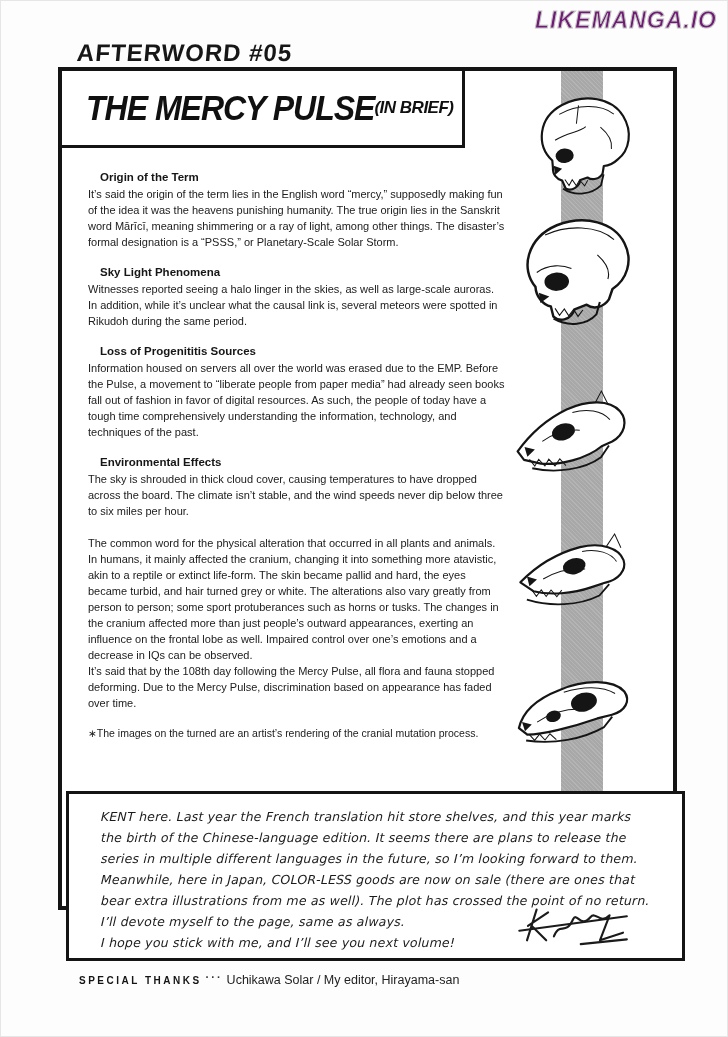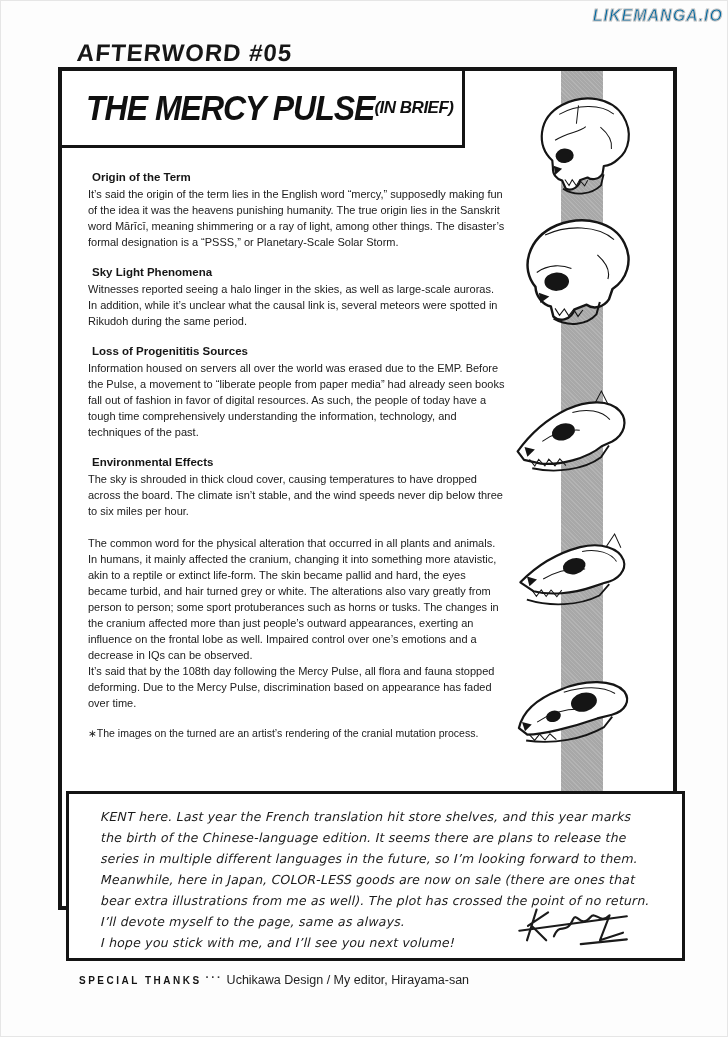--- a/index.html
+++ b/index.html
@@ -1,22 +1,22 @@
 <!DOCTYPE html>
 <html><head>
 <meta charset="utf-8">
 <style>
   html,body{margin:0;padding:0;background:#fff;}
   .page{position:relative;width:728px;height:1037px;background:#fdfdfd;
         font-family:"Liberation Sans",sans-serif;color:#1d1d1d;overflow:hidden;
         border:1px solid #e6e6e6;box-sizing:border-box;}
 
   
-  .watermark{position:absolute;top:6px;right:4px;font-size:16px;font-weight:bold;
-             font-style:italic;letter-spacing:1px;color:#0369a1;
+  .watermark{position:absolute;top:6px;right:10px;font-size:23px;font-weight:bold;
+             font-style:italic;letter-spacing:1px;color:#701a75;
              -webkit-text-stroke:1px #c4c4c4;text-shadow:0 0 1px #cfcfcf;}
 
   
   .afterword-title{position:absolute;top:38px;left:76px;font-size:24px;font-weight:bold;
                    letter-spacing:1px;transform:skewX(-5deg);color:#171717;}
 
   
   .panel{position:absolute;left:57px;top:66px;width:619px;height:843px;
          border:4px solid #141414;background:#fff;box-sizing:border-box;overflow:hidden;}
   .gray-band{position:absolute;left:499px;top:0;width:42px;height:100%;
@@ -25,21 +25,21 @@
   .title-box{position:absolute;left:0;top:0;width:403px;height:77px;background:#fff;
              border-right:3px solid #141414;border-bottom:3px solid #141414;
              display:flex;align-items:center;padding-left:24px;box-sizing:border-box;z-index:3;}
   .panel-title{font-size:32px;font-weight:bold;font-style:italic;letter-spacing:-1px;
                transform:scaleY(1.08);color:#101010;white-space:nowrap;}
   .panel-title-suffix{font-size:17px;font-weight:bold;font-style:italic;
                       letter-spacing:-0.5px;color:#101010;white-space:nowrap;}
 
   .text-col{position:absolute;left:26px;top:100px;width:417px;z-index:2;}
   .sec{margin-bottom:16px;}
-  .sec h3{margin:0 0 3px 4px;font-size:11.5px;font-weight:bold;color:#161616;}
+  .sec h3{margin:0 0 3px 12px;font-size:11.5px;font-weight:bold;color:#161616;}
   .sec p{margin:0;font-size:11px;line-height:16px;color:#202020;}
   .footnote{margin-top:10px;font-size:10.5px;color:#202020;}
 
   .skull{position:absolute;z-index:2;}
   .bone{fill:#fff;stroke:#151515;stroke-width:2.4;stroke-linejoin:round;}
   .ln{fill:none;stroke:#151515;stroke-width:1.1;}
   .ln2{fill:none;stroke:#151515;stroke-width:2;}
   .dk{fill:#151515;}
   .skull-1{left:464px;top:16px;width:118px;height:124px;transform:rotate(-5deg);}
   .skull-2{left:446px;top:142px;width:138px;height:128px;transform:rotate(-3deg);}
@@ -165,16 +165,16 @@
       <path class="sig-ln" d="M10,42 L20,10 M11,27 L32,13 M15,27 L30,42"></path>
       <path class="sig-ln" d="M2,32 L114,17"></path>
       <path class="sig-ln" d="M38,38 C44,22 50,38 58,20 C62,12 66,30 76,18 C82,11 86,26 96,16 L86,42 L110,34"></path>
       <path class="sig-ln" d="M66,46 L114,41"></path>
     </svg>
   </div>
 
   <div class="credits">
     <span class="credits-label">SPECIAL THANKS</span>
     <span class="credits-dots">···</span>
-    <span class="credits-names">Uchikawa Design / My editor, Hirayama-san</span>
+    <span class="credits-names">Uchikawa Solar / My editor, Hirayama-san</span>
   </div>
 
 </div>
 
 </body></html>

